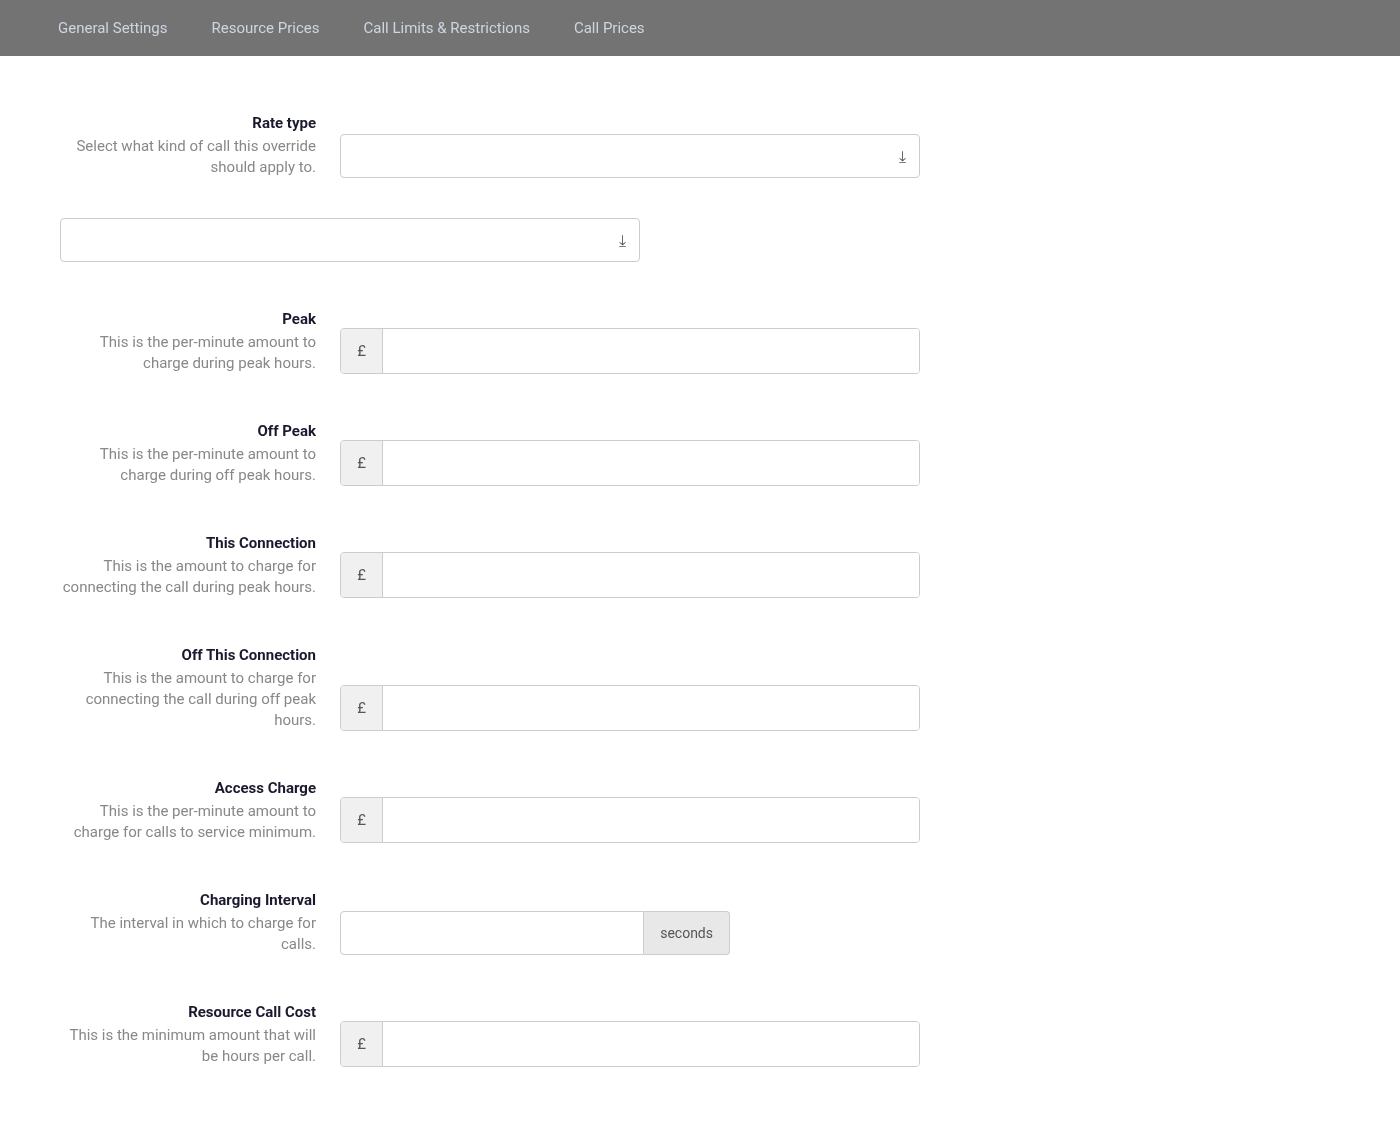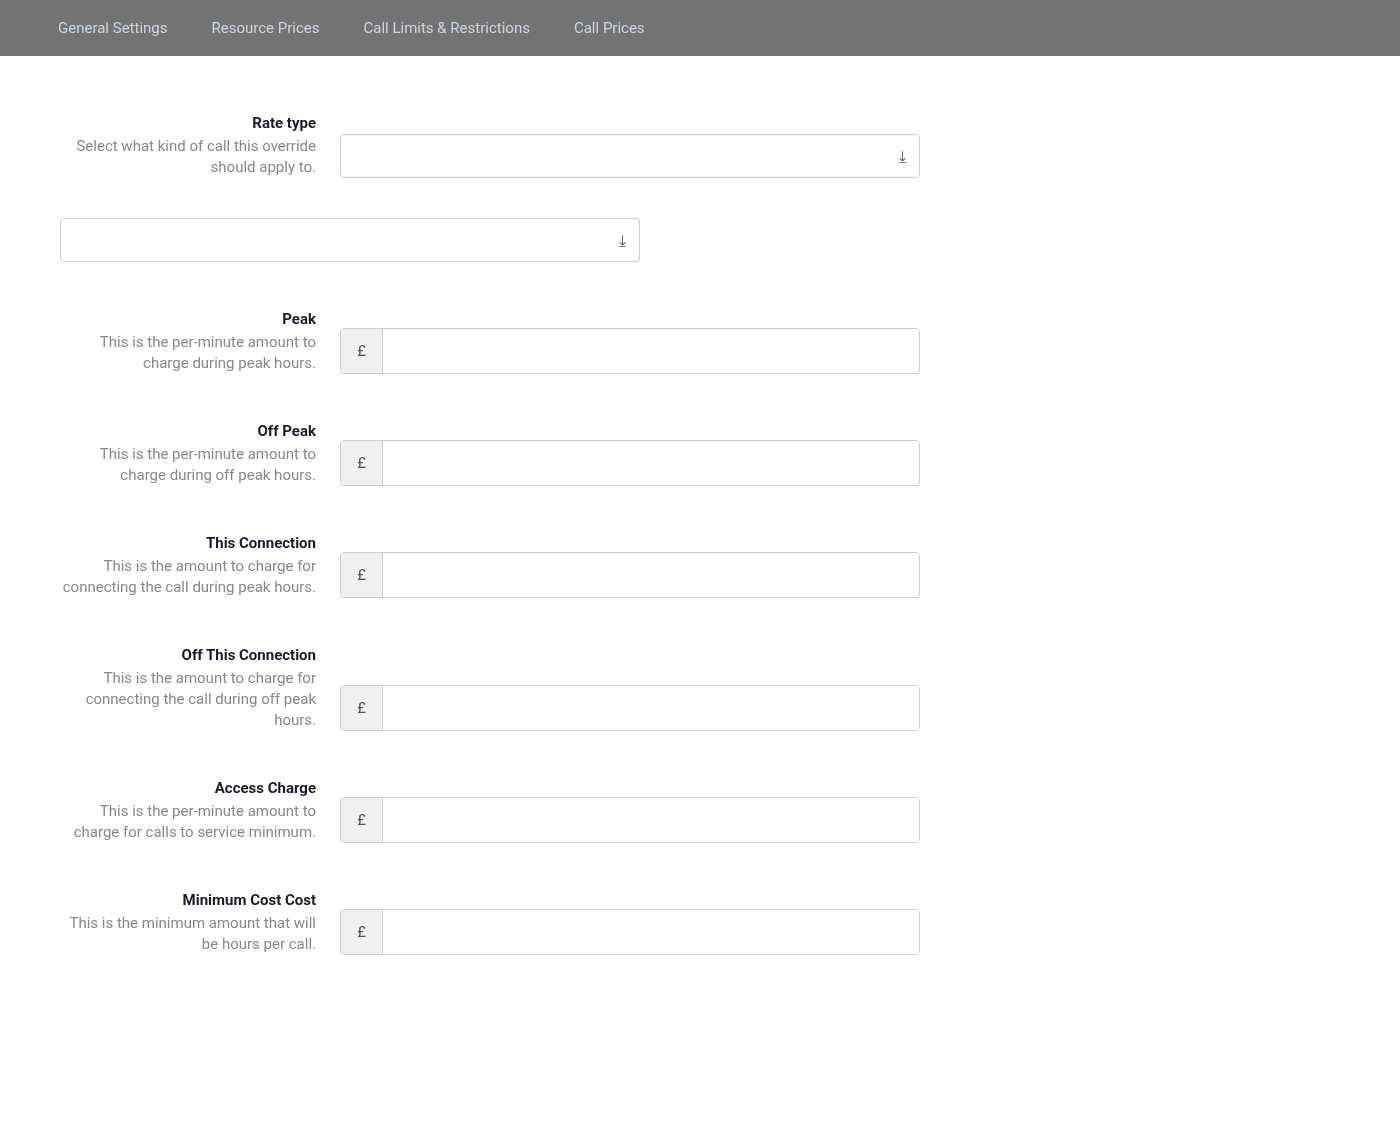--- a/index.html
+++ b/index.html
@@ -285,24 +285,36 @@
       <span class="label-desc">This is the per-minute amount to charge for calls to service minimum.</span>
     </div>
     <div class="form-control-col">
       <div class="input-prefix-wrapper">
         <div class="input-prefix">£</div>
         <input type="text" value="" style="">
       </div>
     </div>
   </div>
 
-
-  <div class="form-row">
-    <div class="form-label-col">
-      <span class="label-title">Minimum Cost Cost</span>
+  <div class="form-row">
+    <div class="form-label-col">
+      <span class="label-title">Charging Interval</span>
+      <span class="label-desc">The interval in which to charge for calls.</span>
+    </div>
+    <div class="form-control-col">
+      <div class="charging-interval-wrapper">
+        <input type="text" class="charging-input" value="" style="">
+        <div class="seconds-badge">seconds</div>
+      </div>
+    </div>
+  </div>
+
+  <div class="form-row">
+    <div class="form-label-col">
+      <span class="label-title">Resource Call Cost</span>
       <span class="label-desc">This is the minimum amount that will be hours per call.</span>
     </div>
     <div class="form-control-col">
       <div class="input-prefix-wrapper">
         <div class="input-prefix">£</div>
         <input type="text" value="" style="">
       </div>
     </div>
   </div>
 

